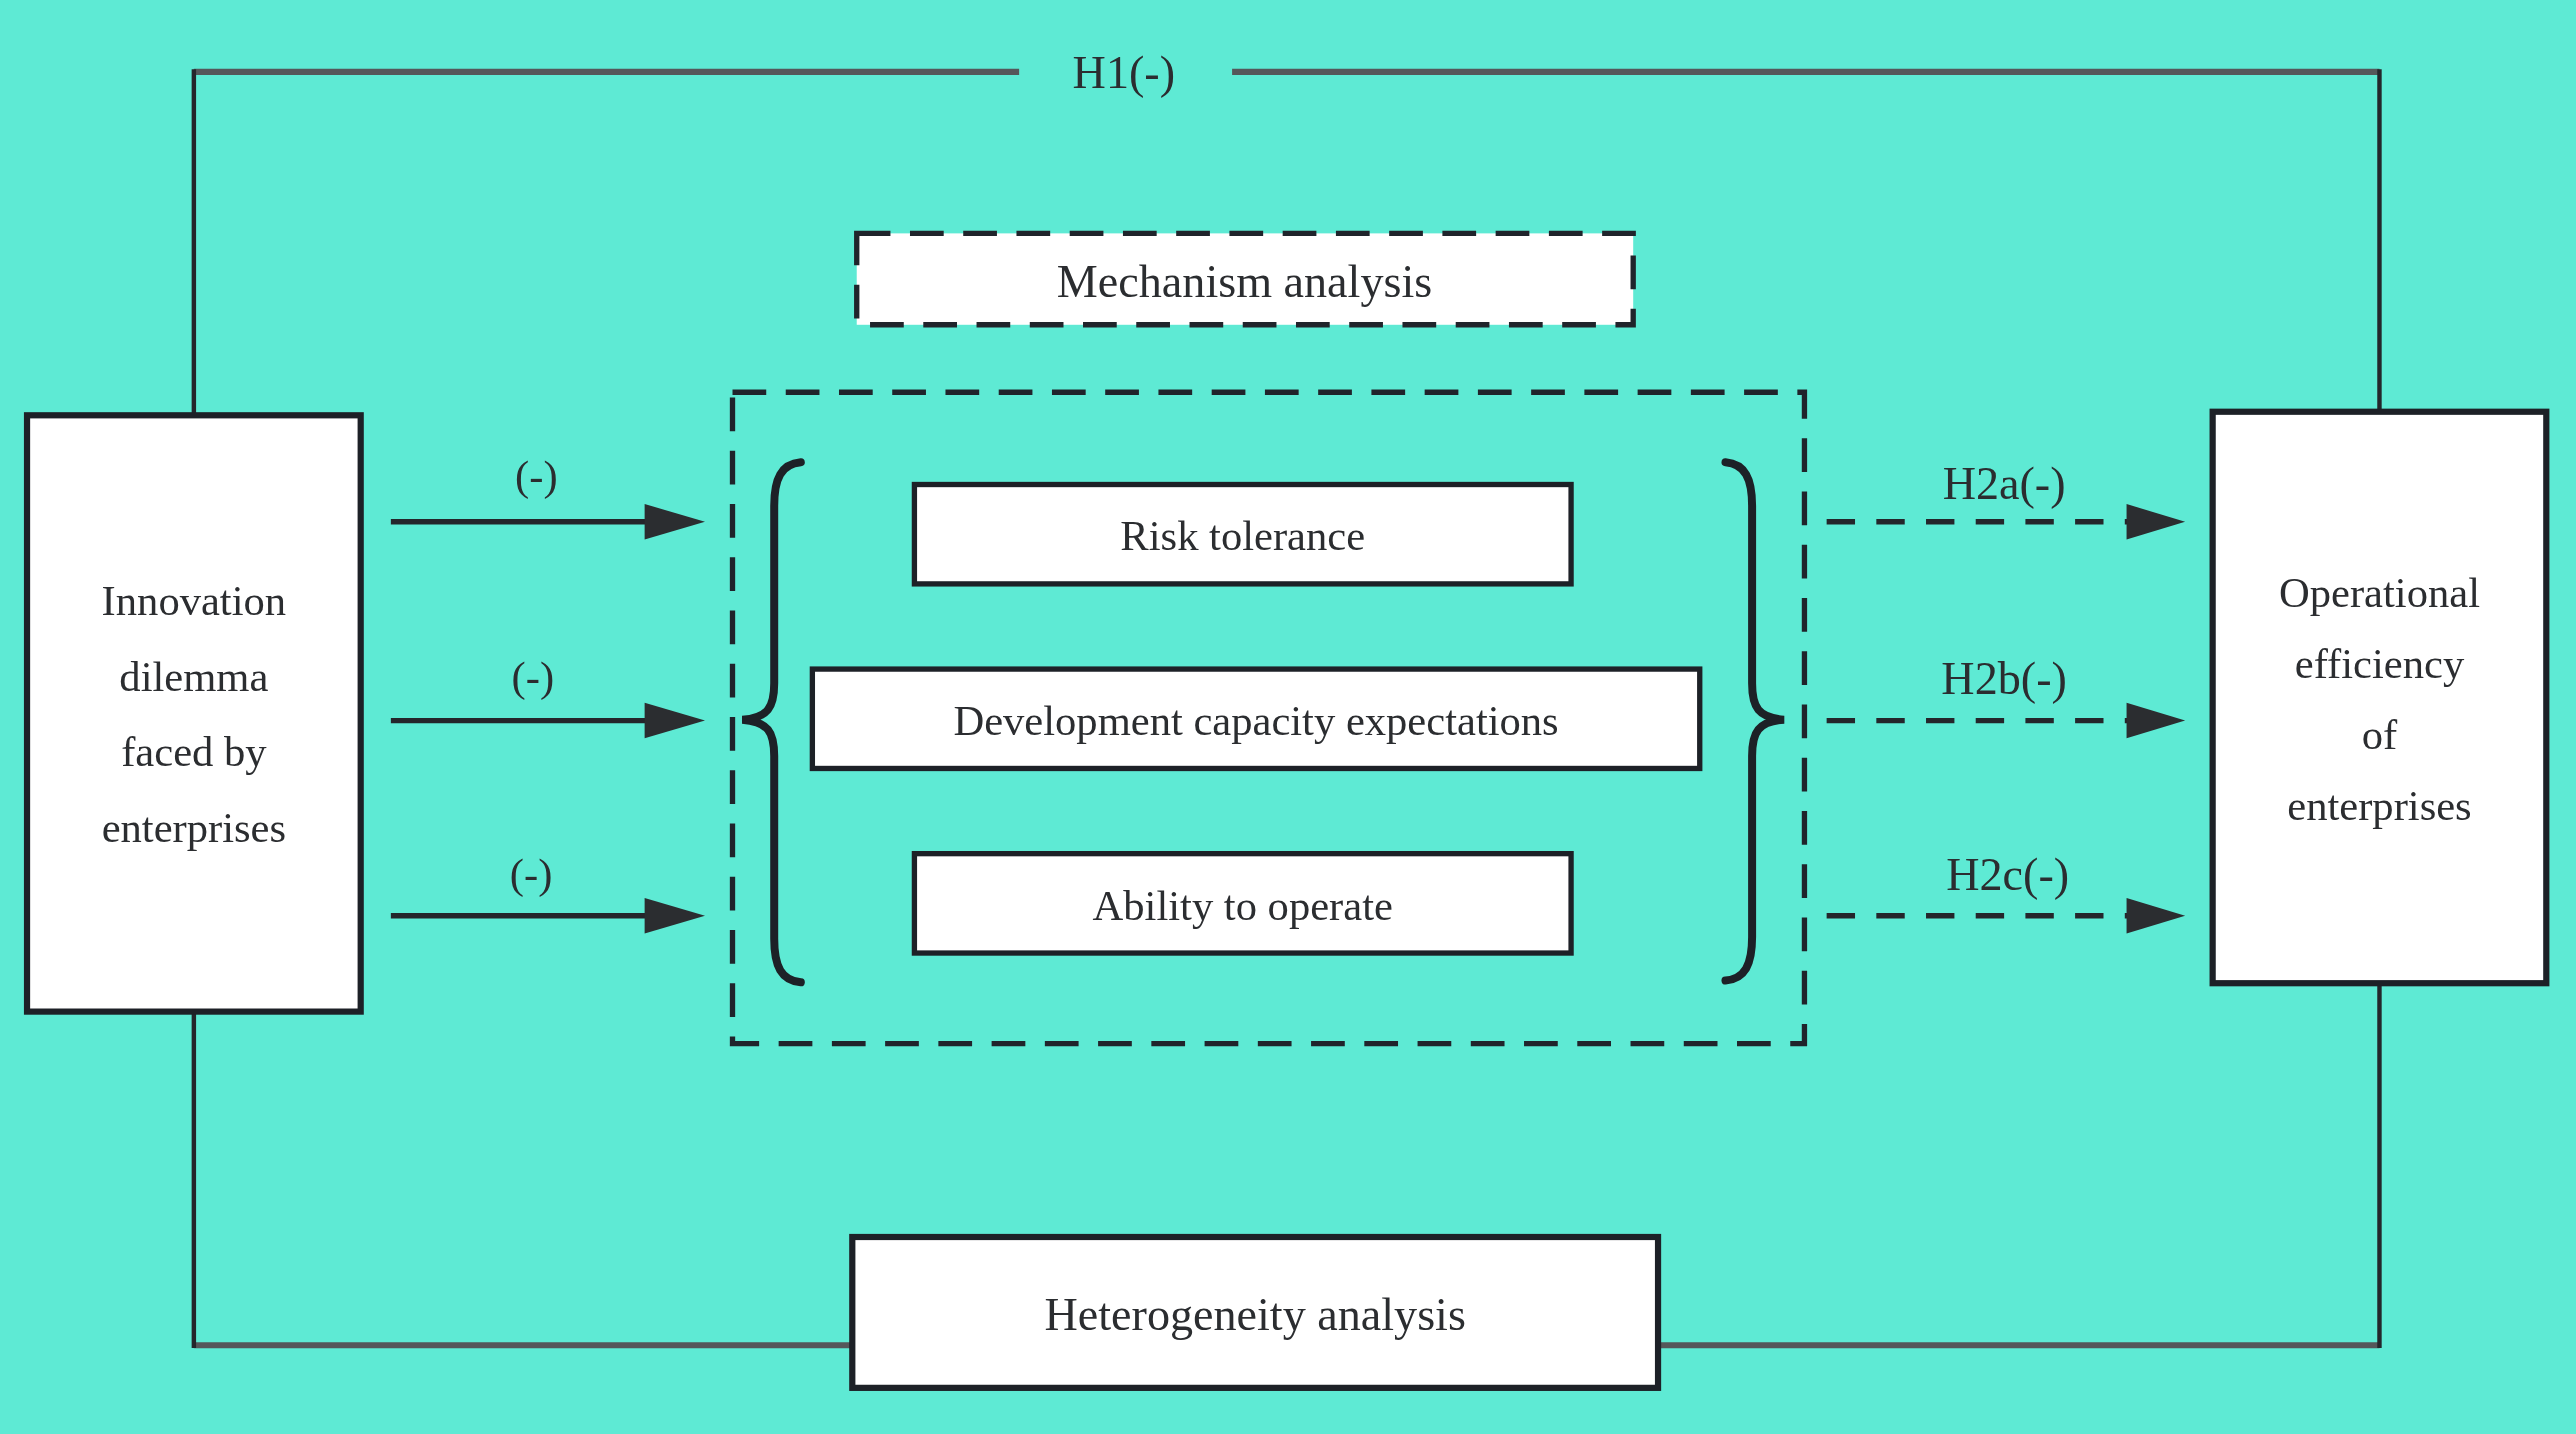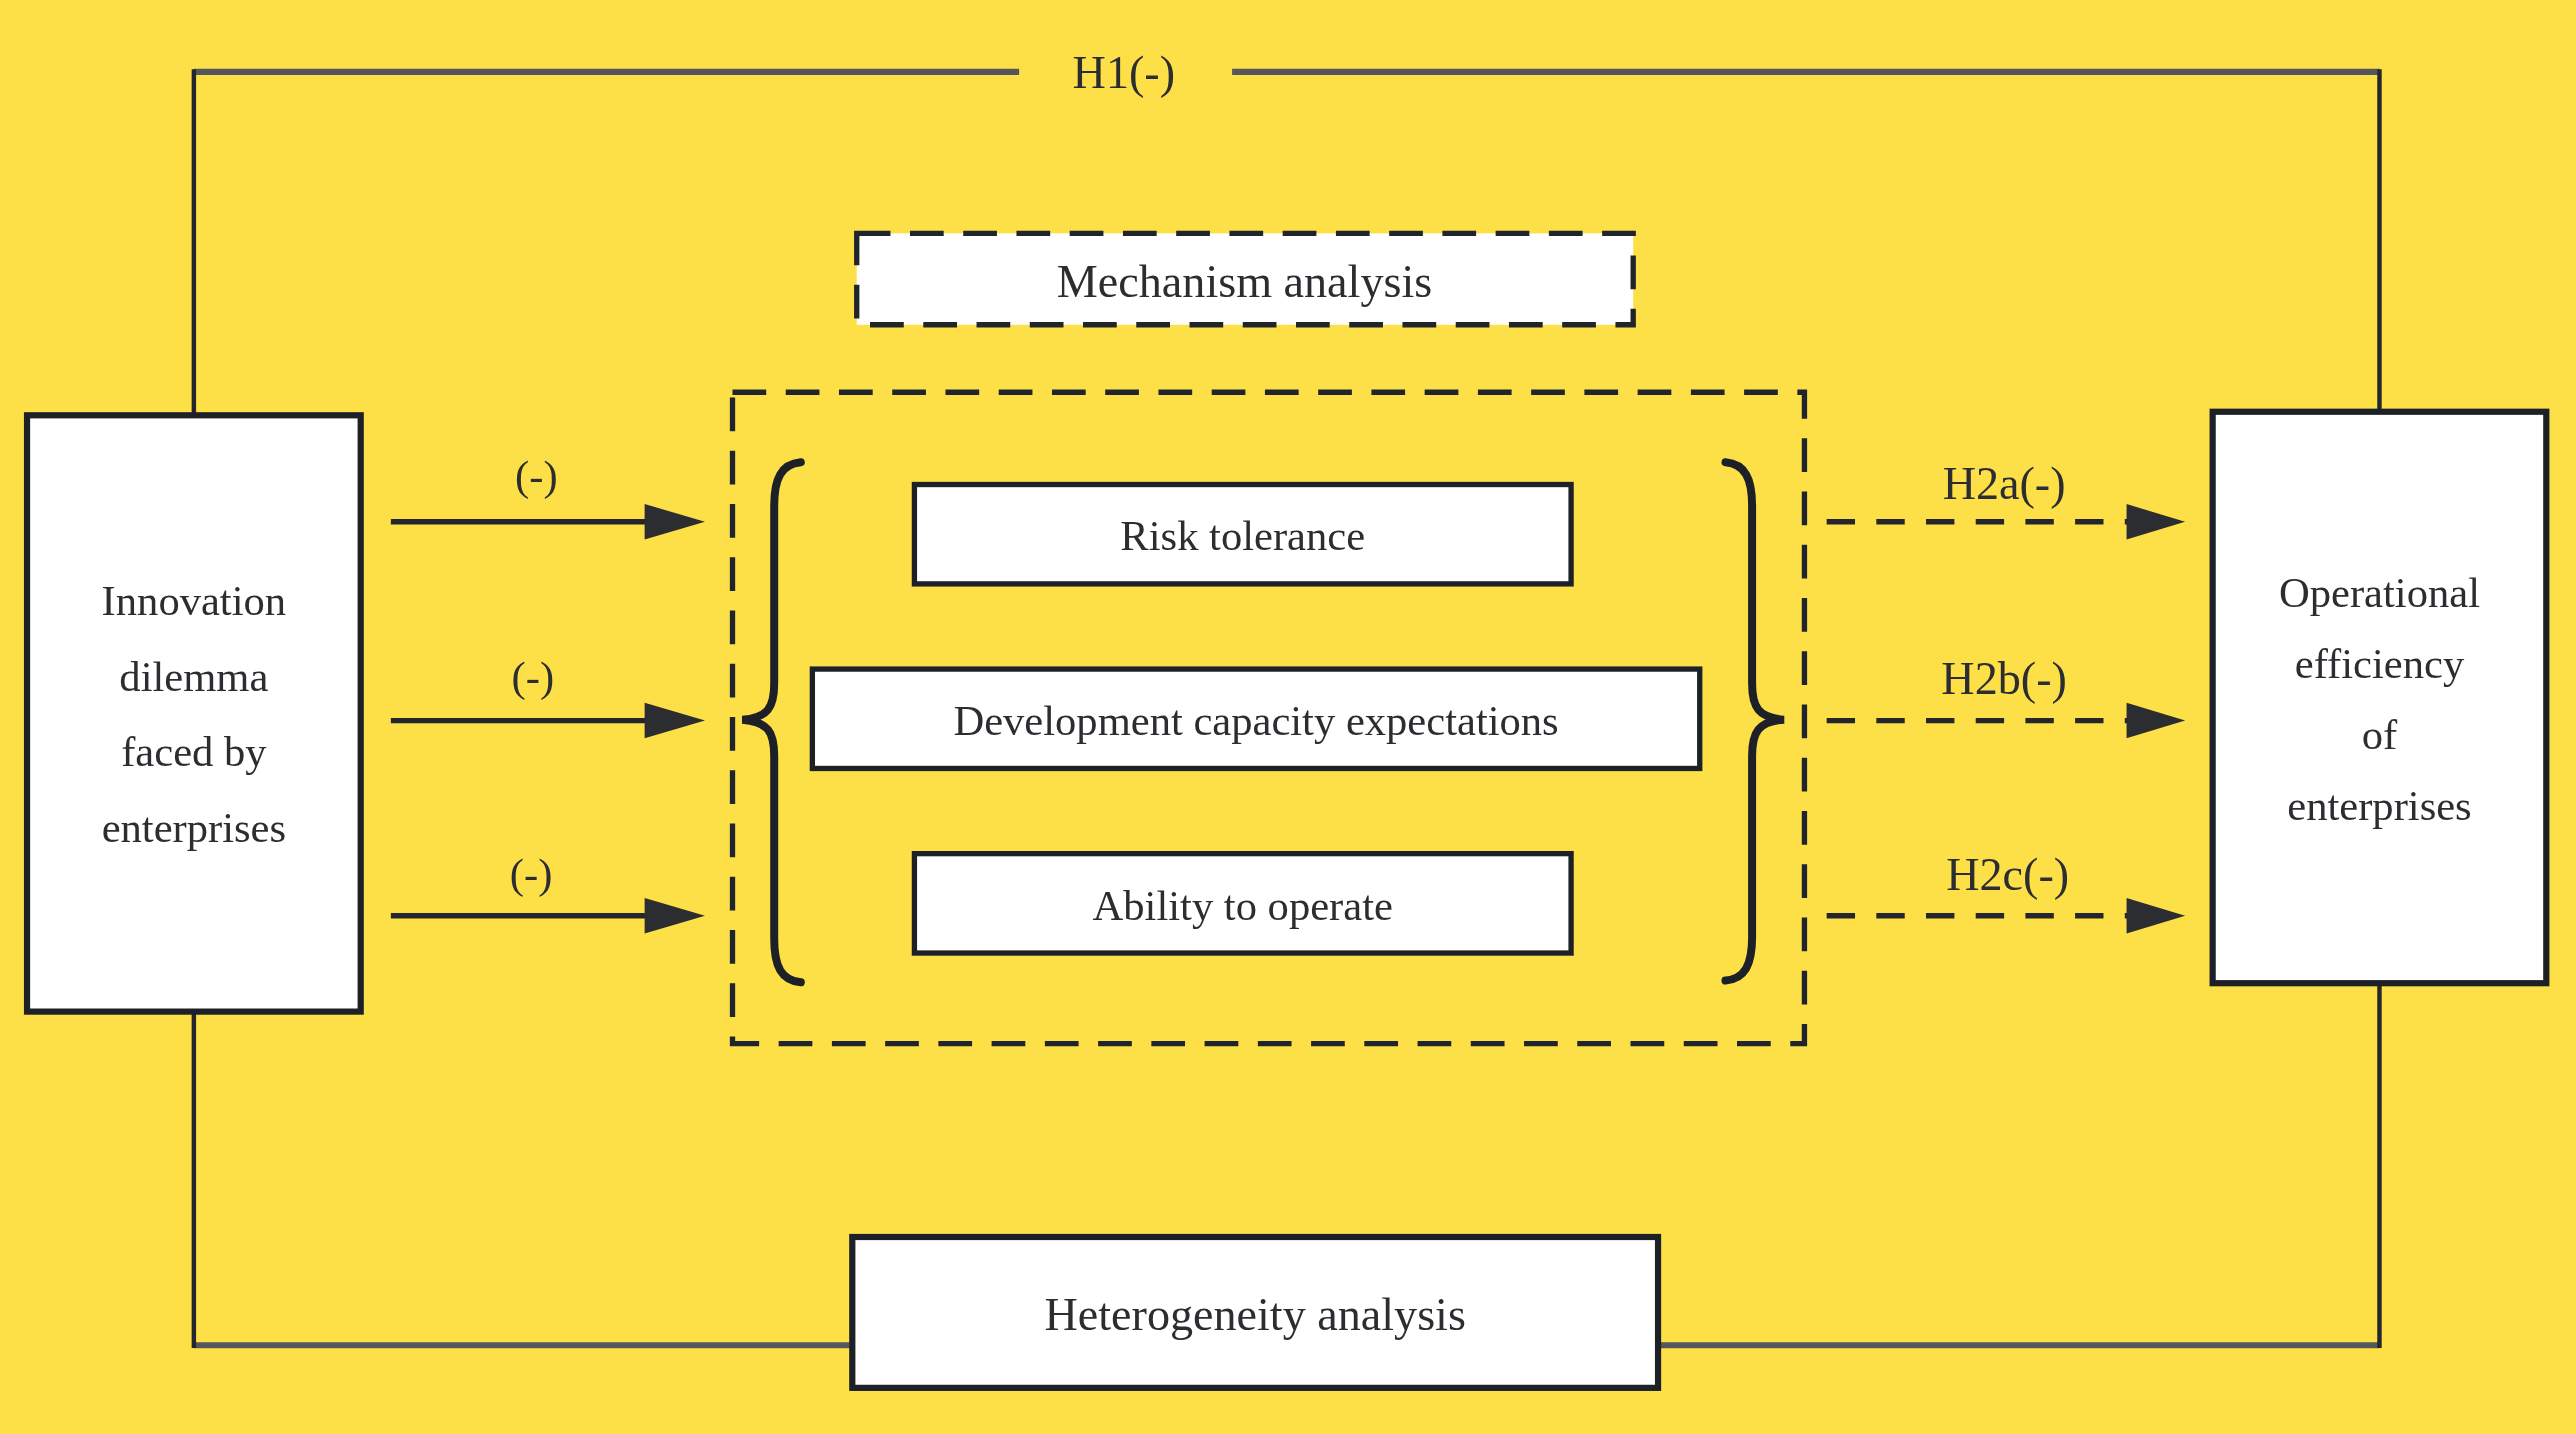--- a/index.html
+++ b/index.html
@@ -4,21 +4,21 @@
 <style>
   html, body {
     margin: 0;
     padding: 0;
     background: #ffffff;
   }
   #stage {
     position: relative;
     width: 2576px;
     height: 1434px;
-    background: #fde047;
+    background: #5eead4;
     overflow: hidden;
   }
   svg { display: block; }
   text {
     font-family: "Liberation Serif", "DejaVu Serif", serif;
     fill: #2b2d30;
   }
   .box-label      { font-size: 48px; }
   .section-label  { font-size: 52px; }
   .hyp-label      { font-size: 52px; }

